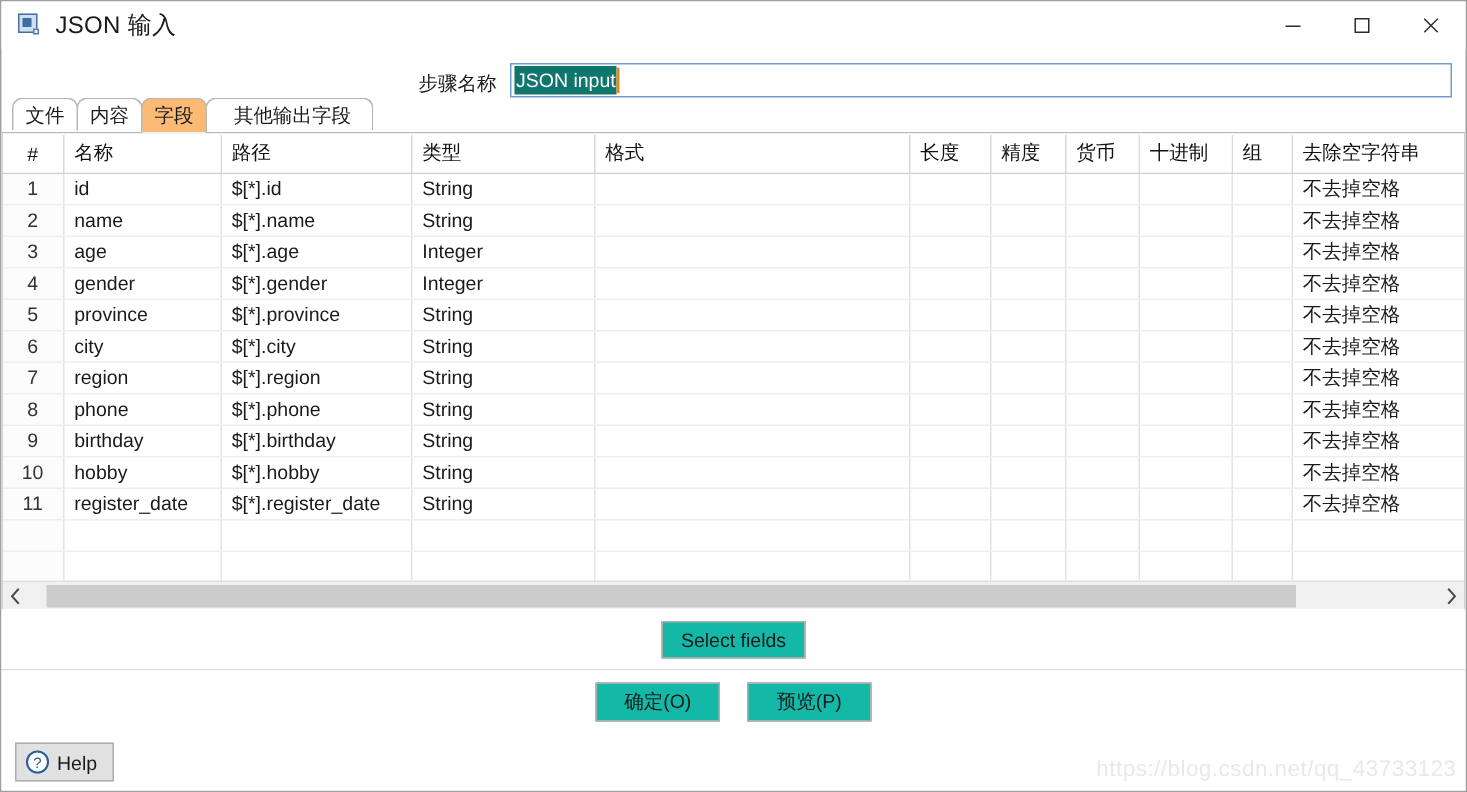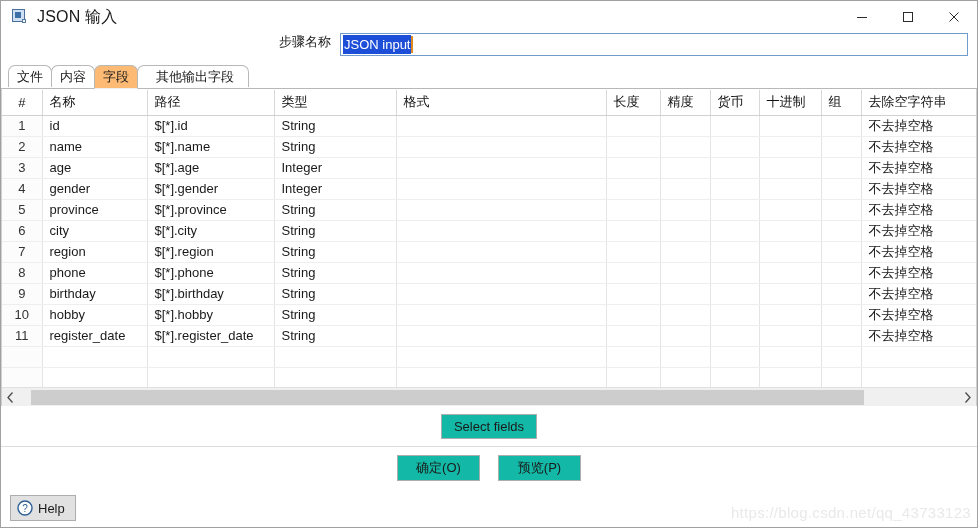--- a/index.html
+++ b/index.html
@@ -69,21 +69,21 @@
     display: flex; align-items: center; justify-content: center;
     color: #2b2b2b;
   }
   .winbtn svg { display: block; }
 
   
   .steprow {
     flex: 0 0 32px;
     height: 32px;
     display: flex;
-    align-items: flex-start;
+    align-items: flex-end;
     padding-left: 14px;
     padding-right: 9px;
   }
   .step-label {
     font-size: 13px;
     color: #1a1a1a;
     margin-left: auto;
     margin-right: 9px;
     white-space: nowrap;
   }
@@ -91,21 +91,21 @@
     width: 628px;
     height: 23px;
     border: 1px solid #6f9ccd;
     background: #ffffff;
     display: flex;
     align-items: center;
     padding-left: 2px;
     position: relative;
   }
   .step-input .sel {
-    background: #1d4ed8;
+    background: #0f766e;
     color: #ffffff;
     font-size: 13px;
     line-height: 19px;
     padding: 0 1px;
     white-space: nowrap;
   }
   .step-input .caret {
     width: 2px; height: 17px;
     background: #e08a1e;
     margin-left: 0px;

